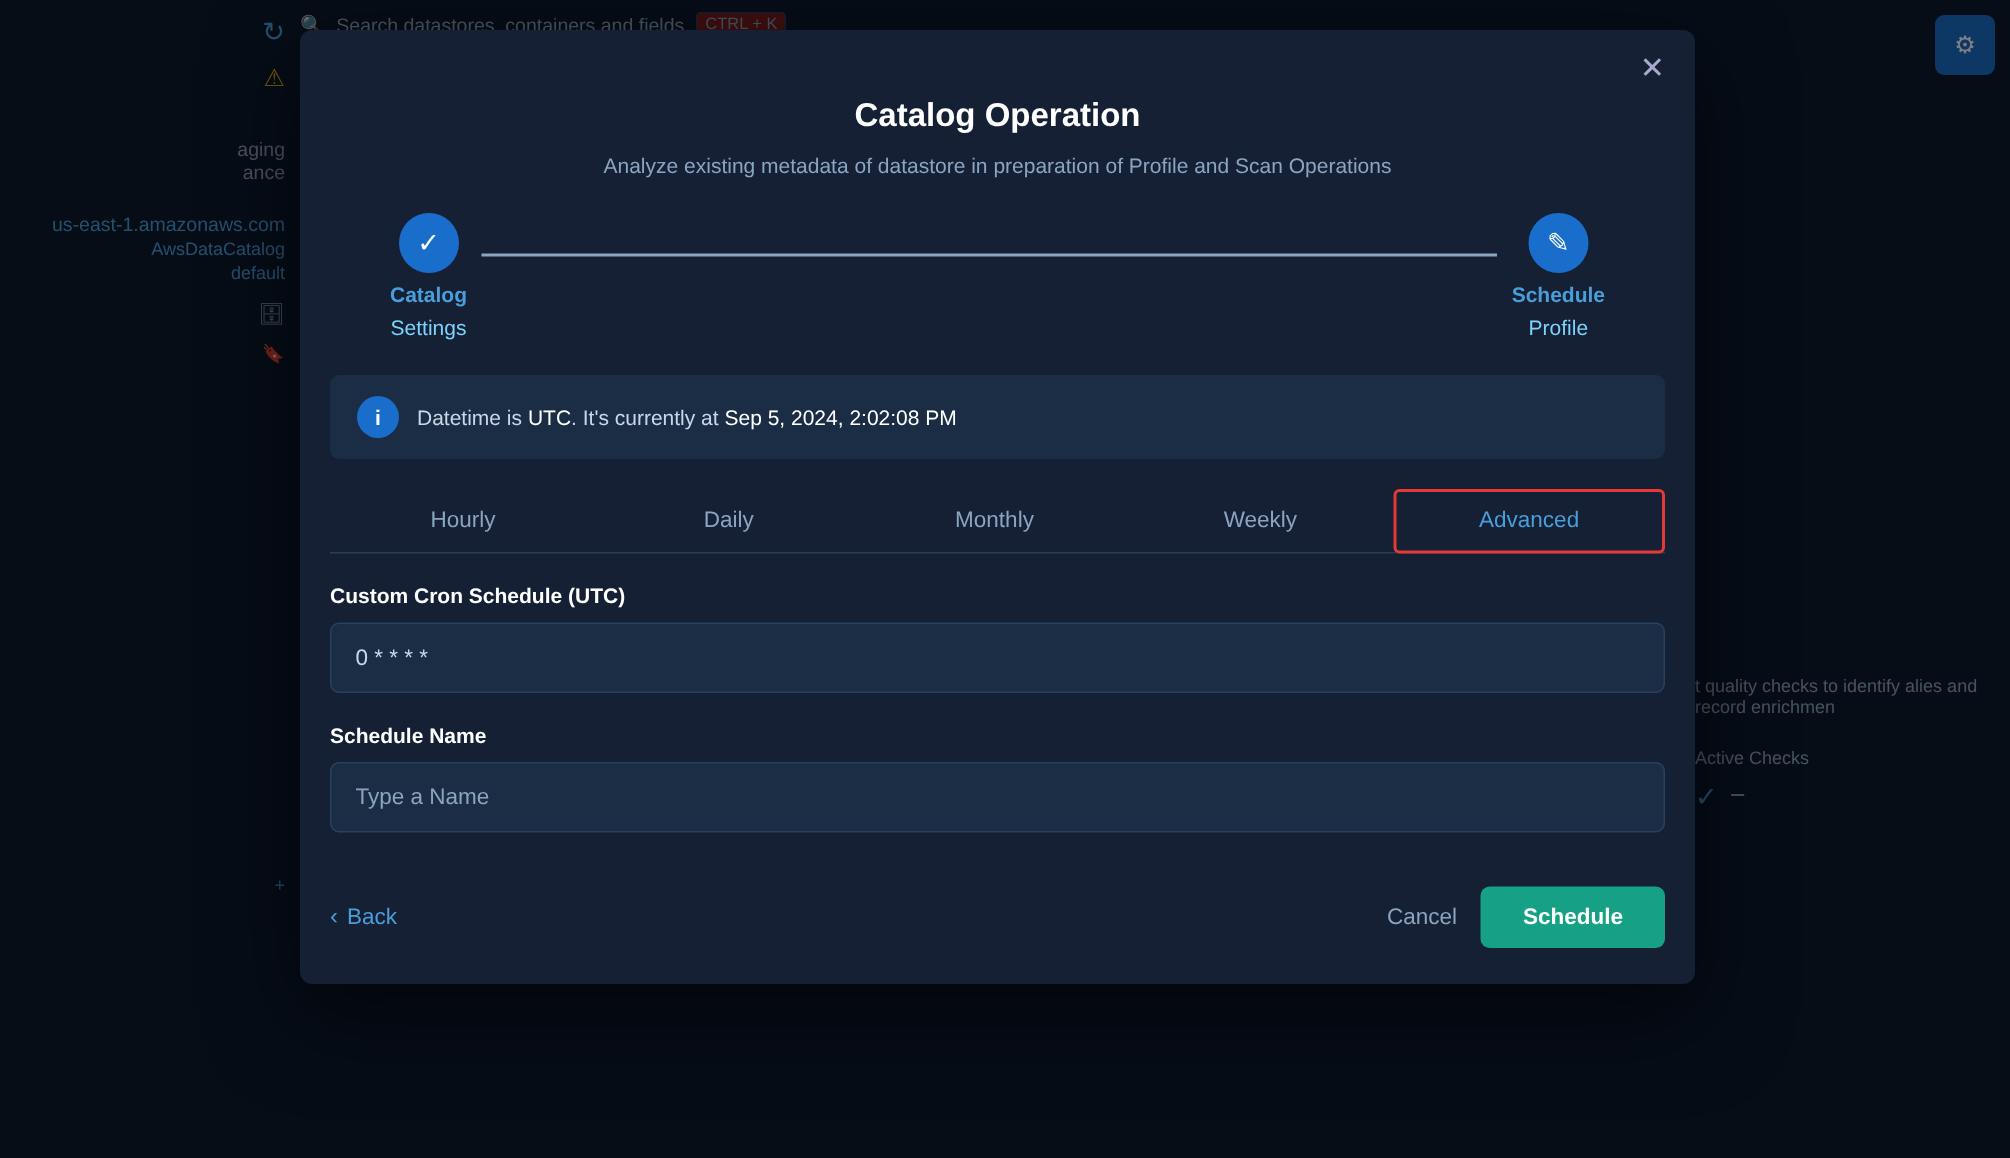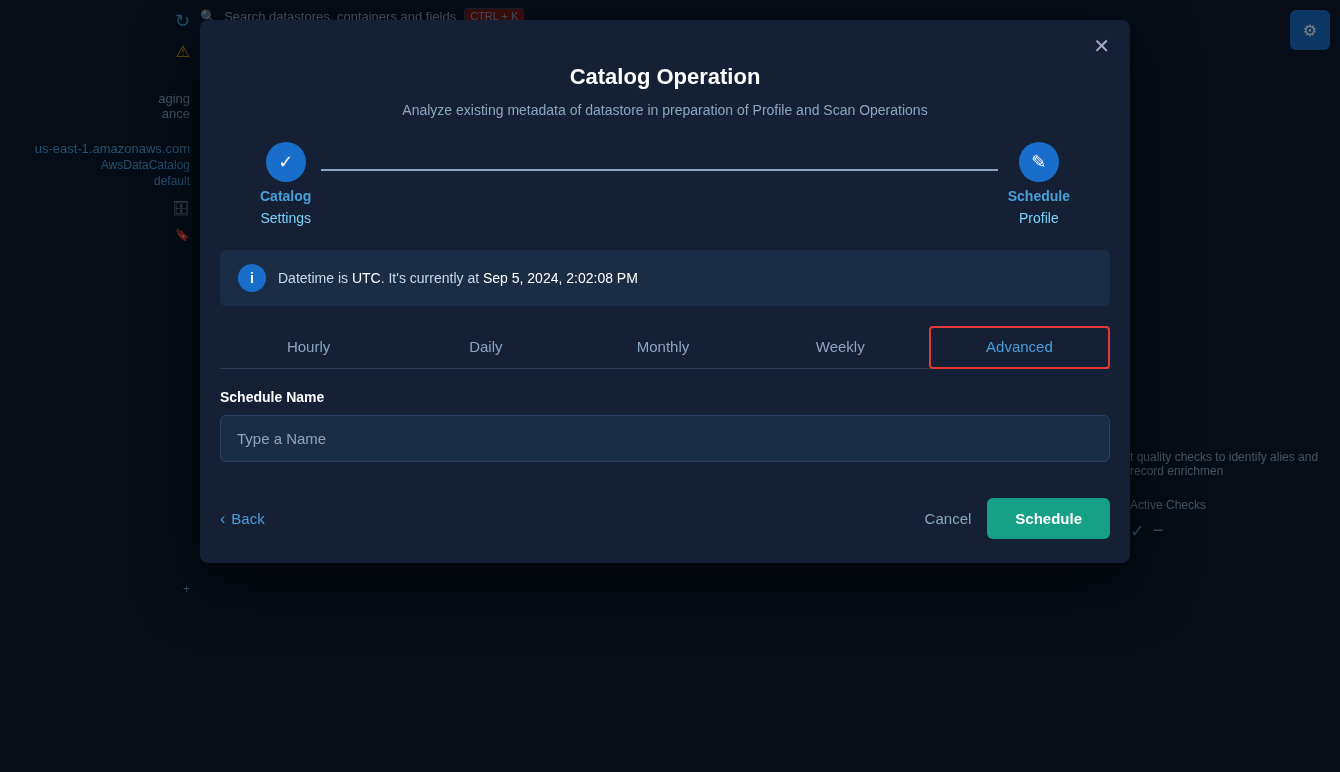--- a/index.html
+++ b/index.html
@@ -400,20 +400,24 @@
   </div>
 
   <div class="tabs">
     <div class="tab">Hourly</div>
     <div class="tab">Daily</div>
     <div class="tab">Monthly</div>
     <div class="tab">Weekly</div>
     <div class="tab active">Advanced</div>
   </div>
 
+  <div class="form-section">
+    <div class="form-label">Custom Cron Schedule (UTC)</div>
+    <input class="form-input" placeholder="0 * * * *" value="0 * * * *" type="text" style="">
+  </div>
 
   <div class="form-section">
     <div class="form-label">Schedule Name</div>
     <input class="form-input" placeholder="Type a Name" type="text" style="">
   </div>
 
   <div class="modal-footer">
     <button class="back-btn">
       <span class="back-chevron">‹</span>
       <span>Back</span>

